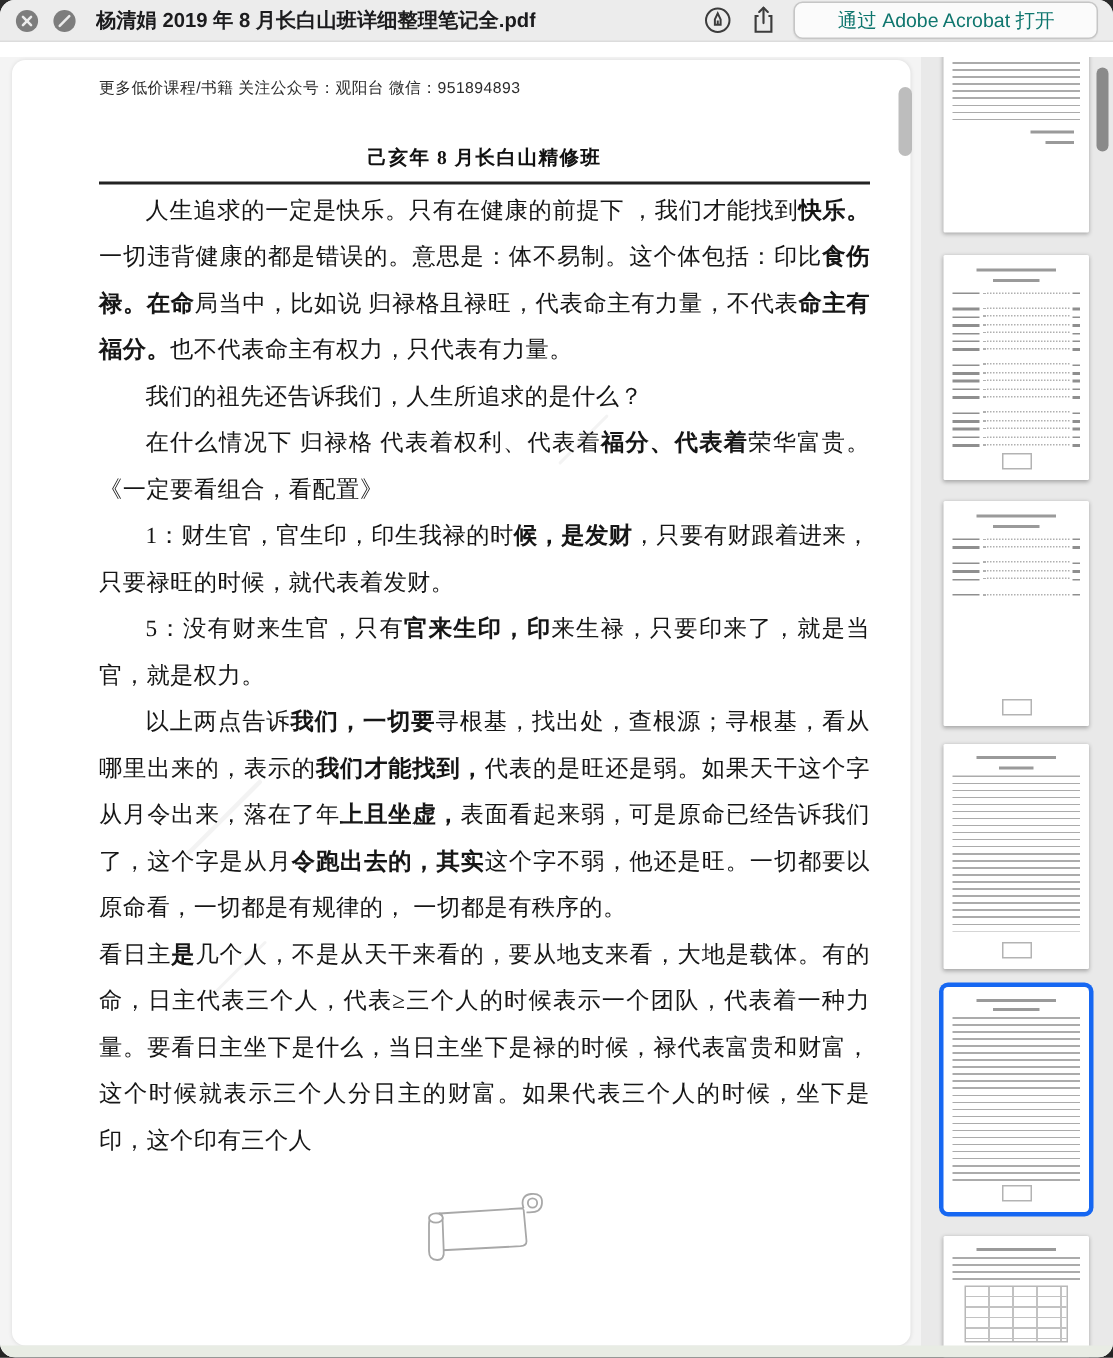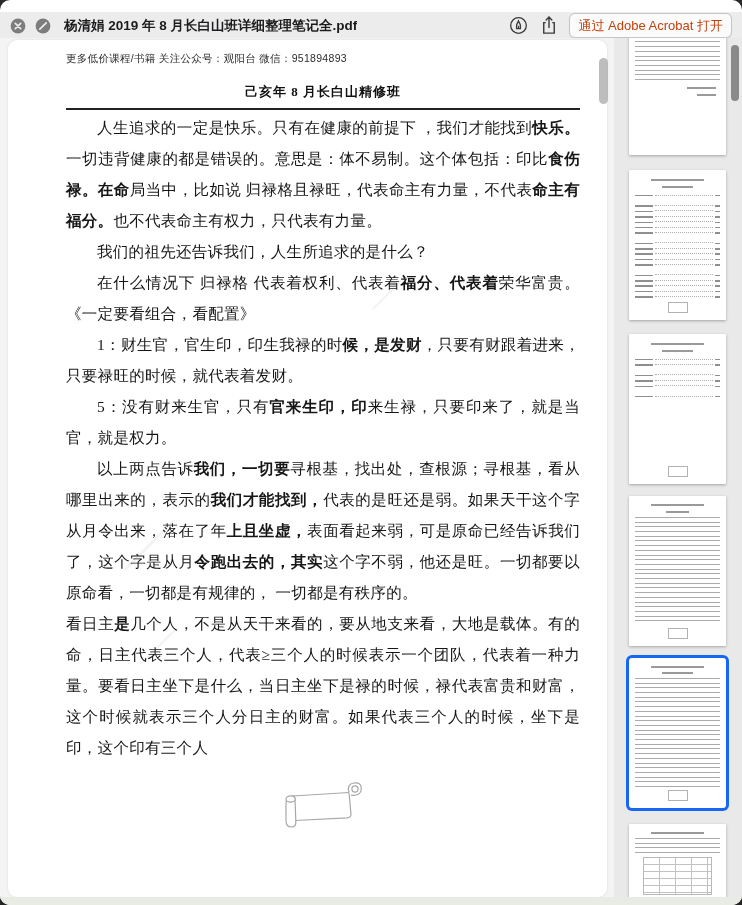--- a/index.html
+++ b/index.html
@@ -1,30 +1,30 @@
 <!DOCTYPE html>
 <html style="--accent: #1667F2;"><head>
 <meta charset="utf-8">
 <style>
   html,body{margin:0;padding:0;background:#2e2e2e;font-family:"Liberation Sans",sans-serif;}
   .window{position:relative;width:742px;height:905px;border-radius:10px;overflow:hidden;background:#fff;box-shadow:0 10px 40px rgba(0,0,0,.5);}
 
   
-  .toolbar{position:absolute;top:12px;left:0;right:0;height:28px;background:#ececec;border-bottom:1px solid #dcdcdc;display:flex;align-items:center;padding:0 10px;box-sizing:border-box;gap:9px;}
+  .toolbar{position:absolute;top:0;left:0;right:0;height:28px;background:#ececec;border-bottom:1px solid #dcdcdc;display:flex;align-items:center;padding:0 10px;box-sizing:border-box;gap:9px;}
   .tb-circle{width:16px;height:16px;flex:0 0 auto;cursor:default;}
   .tb-title{font-size:13.5px;font-weight:700;color:#1c1c1e;margin-left:4px;white-space:nowrap;overflow:hidden;text-overflow:ellipsis;max-width:380px;}
   .tb-spacer{flex:1;}
   .tb-tool{width:22px;height:22px;flex:0 0 auto;display:flex;align-items:center;justify-content:center;cursor:default;}
-  .tb-btn{height:25px;border:1px solid #c6c6c6;border-radius:6px;background:#fbfbfb;font-size:13px;color:#c2410c;padding:0 8px;font-family:"Liberation Sans",sans-serif;box-shadow:0 .5px 1px rgba(0,0,0,.08);white-space:nowrap;cursor:default;}
+  .tb-btn{height:25px;border:1px solid #c6c6c6;border-radius:6px;background:#fbfbfb;font-size:13px;color:#0f766e;padding:0 28px;font-family:"Liberation Sans",sans-serif;box-shadow:0 .5px 1px rgba(0,0,0,.08);white-space:nowrap;cursor:default;}
 
   
   .main{position:absolute;top:38px;left:0;width:614px;bottom:0;background:#f4f4f4;}
   .page{position:absolute;left:8px;right:7px;top:2px;bottom:8px;background:#fff;border-radius:9px;box-shadow:0 0 3px rgba(0,0,0,.10);overflow:hidden;padding:12px 27px 0 58px;box-sizing:border-box;}
   .page-header{font-size:10.5px;color:#2c2c2c;text-align:left;letter-spacing:.3px;}
-  .page-title{font-size:13px;font-weight:700;color:#111;text-align:center;margin-top:17px;letter-spacing:1px;font-family:"Liberation Serif","DejaVu Serif",serif;}
+  .page-title{font-size:13px;font-weight:700;color:#111;text-align:center;margin-top:30px;letter-spacing:1px;font-family:"Liberation Serif","DejaVu Serif",serif;}
   .rule{border-top:2px solid #232323;margin-top:7px;}
   .body-text{margin-top:2px;}
   .para{font-family:"Liberation Serif","DejaVu Serif",serif;font-size:15.5px;line-height:31px;color:#161616;text-align:justify;margin:0;letter-spacing:.3px;}
   .para.ind{text-indent:2em;}
   .para b{font-weight:700;}
   .streak{position:absolute;background:rgba(90,90,90,.07);transform:rotate(45deg);border-radius:2px;pointer-events:none;}
 
   .banner{position:relative;width:104px;margin:16px auto 0;}
 
   .sb{position:absolute;border-radius:5px;}

